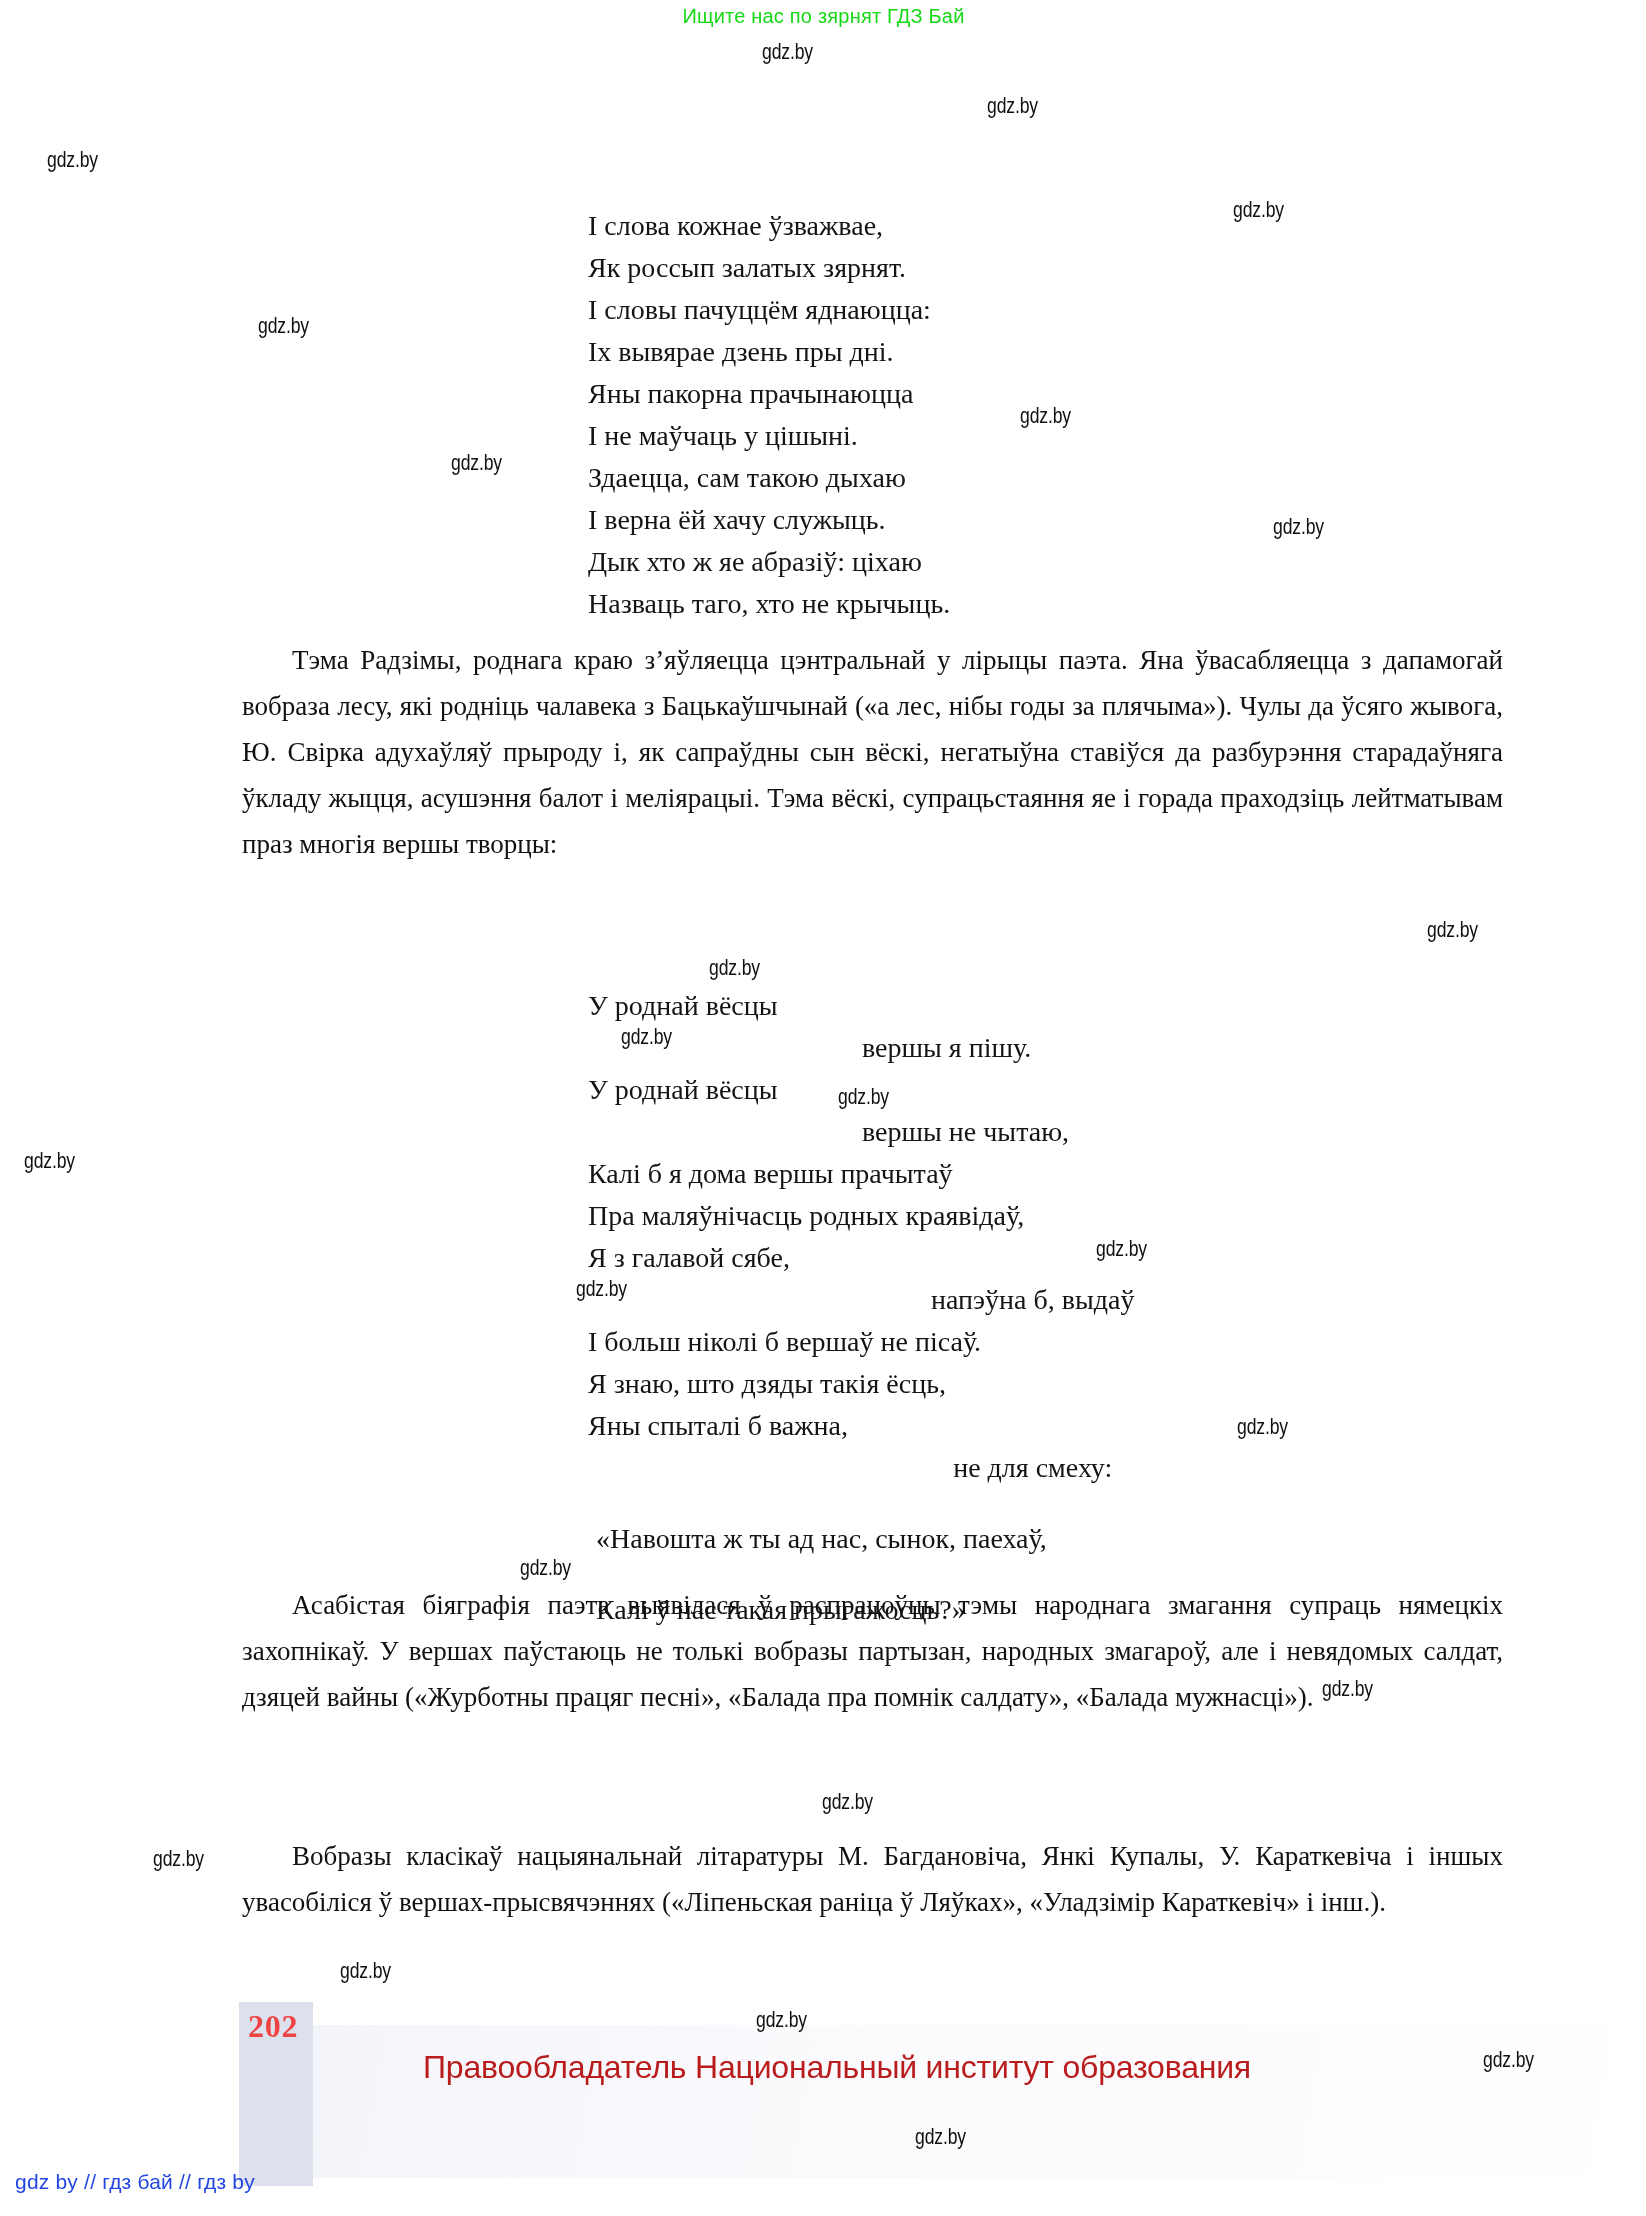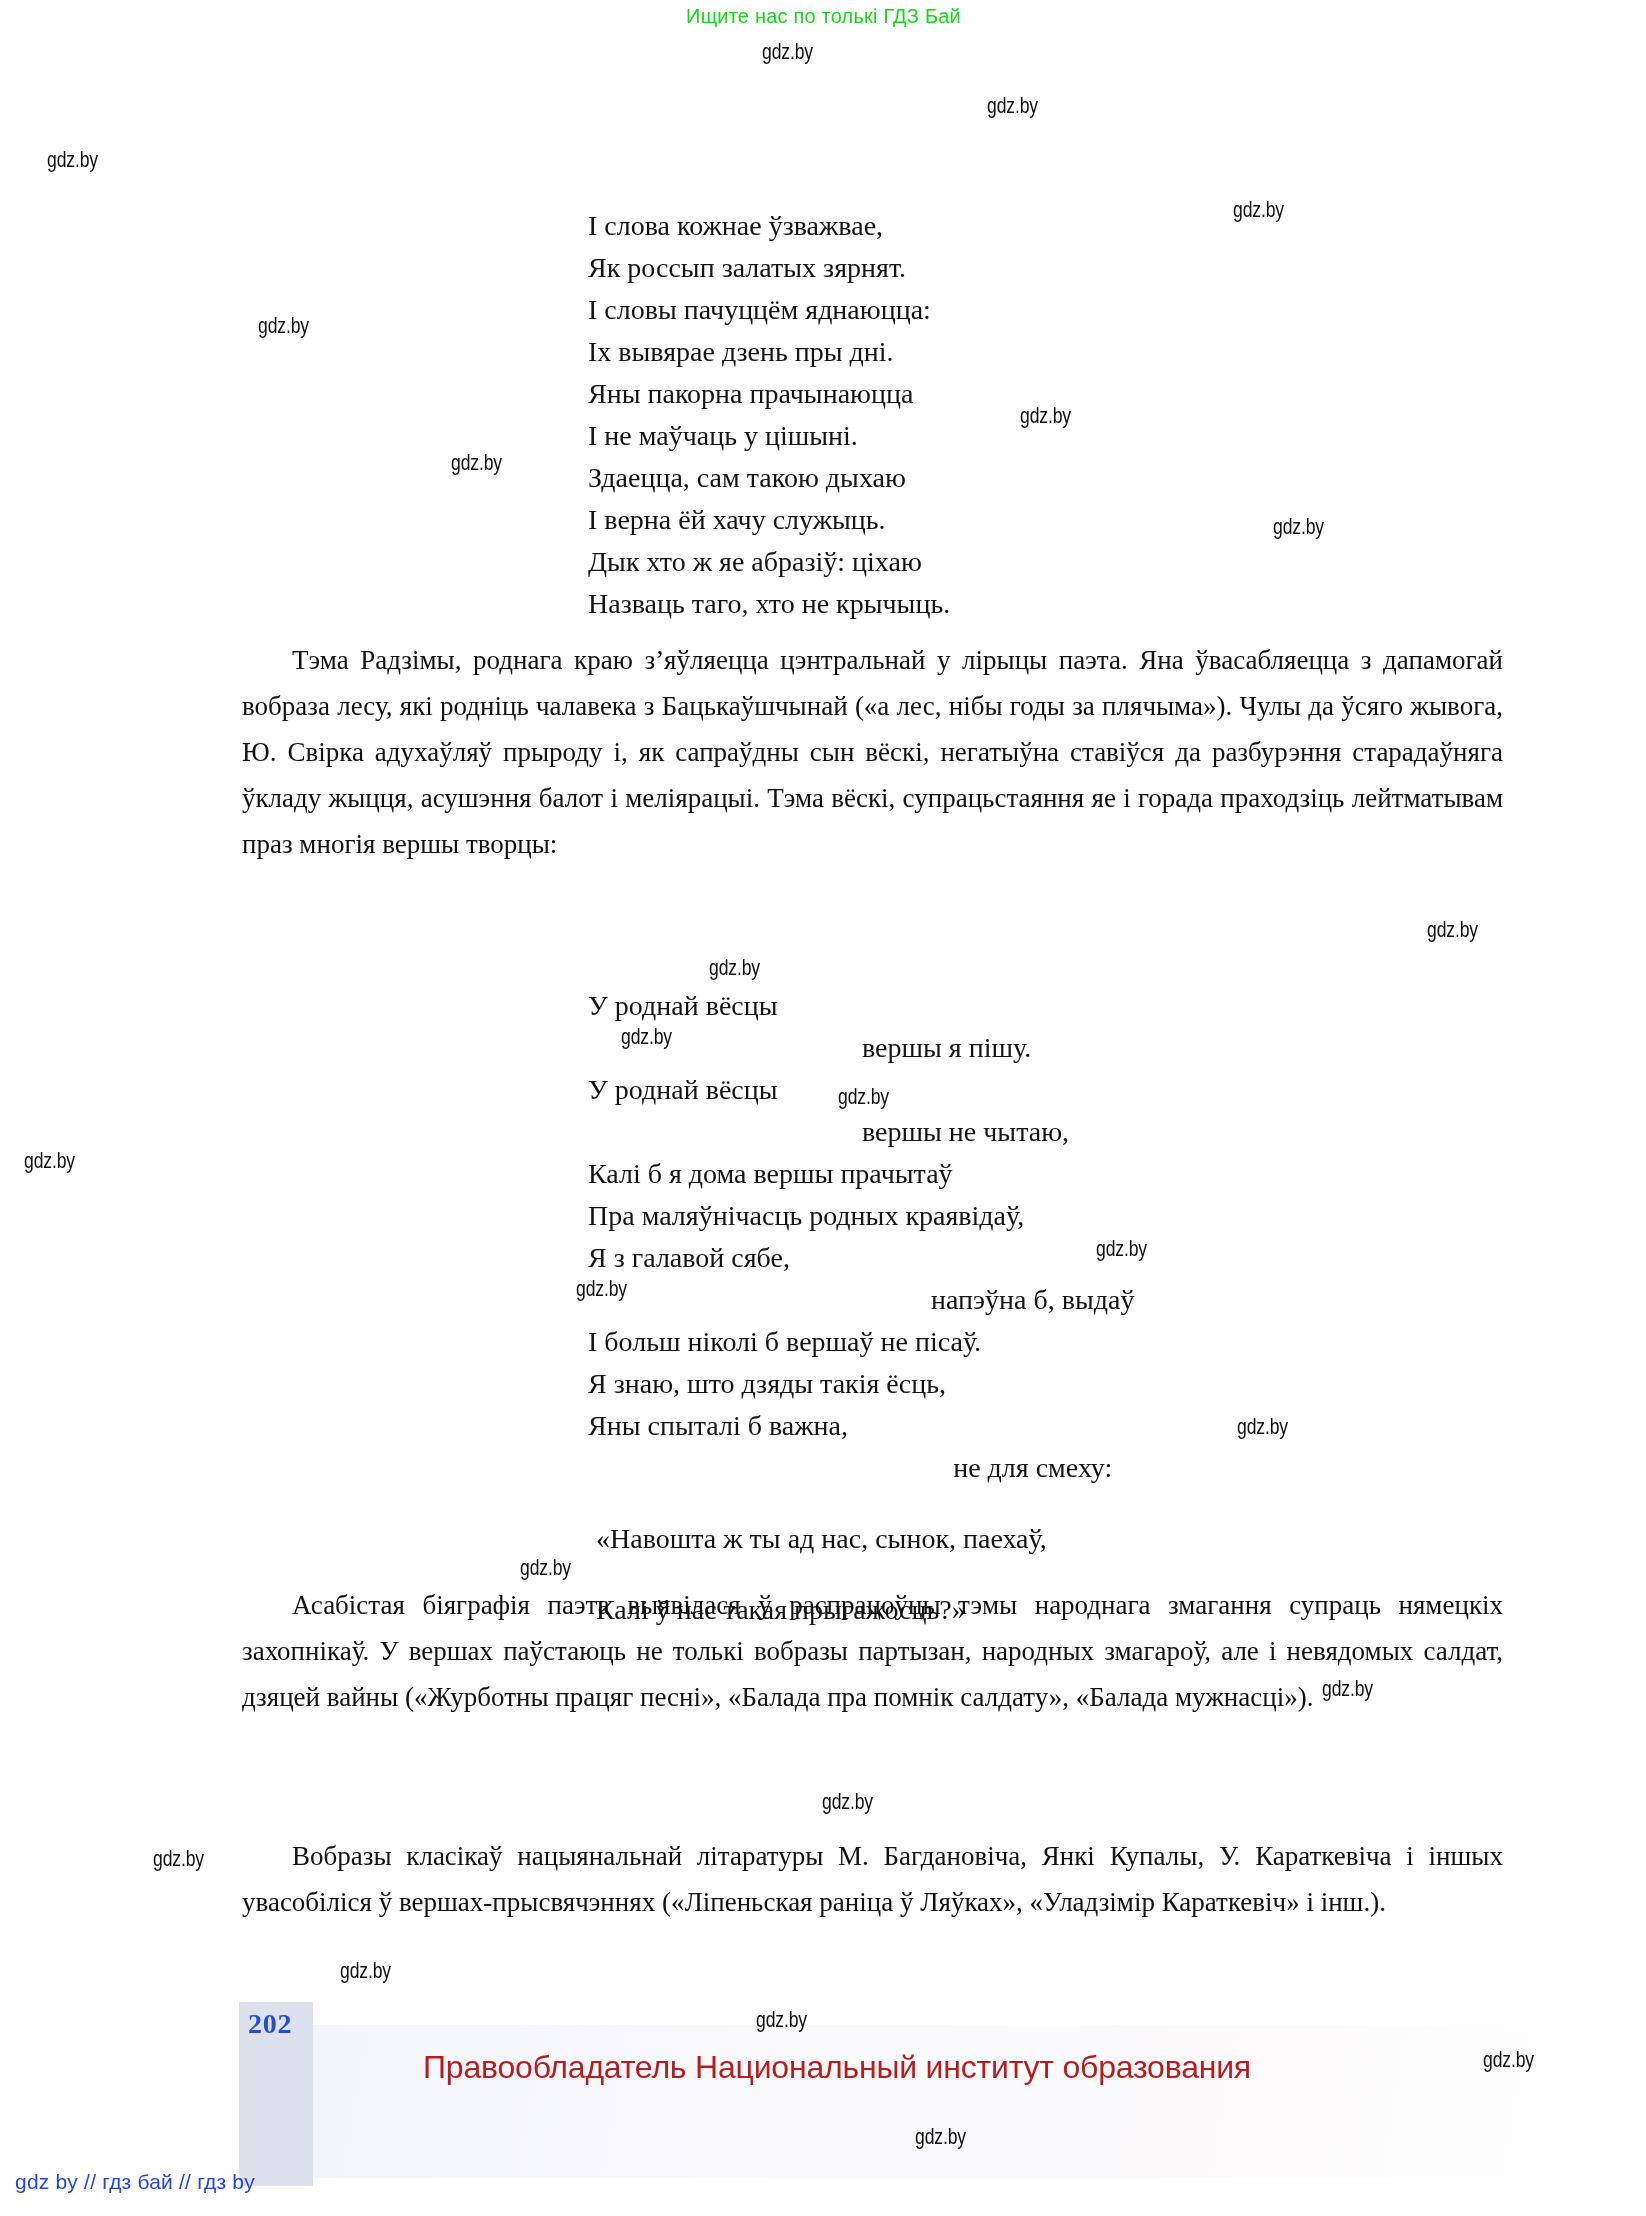--- a/index.html
+++ b/index.html
@@ -53,23 +53,23 @@
     top: 2002px;
     width: 74px;
     height: 184px;
     background: #dde1ed;
   }
   .page-number {
     position: absolute;
     left: 248px;
     top: 2008px;
     font-family: "Liberation Serif", "DejaVu Serif", serif;
-    font-size: 28px;
+    font-size: 32px;
     font-weight: 700;
-    color: #1d4ed8;
+    color: #ef4444;
     letter-spacing: 0.8px;
   }
   .shade-band {
     position: absolute;
     left: 313px;
     top: 2025px;
     width: 1334px;
     height: 153px;
     background: linear-gradient(100deg, #f4f5fa 0%, #fafafd 35%, #fdfbfc 70%, #ffffff 100%);
   }
@@ -131,21 +131,21 @@
   }
   #para-1 { top: 637px; }
   #para-2 { top: 1582px; }
   #para-3 { top: 1833px; }
 </style>
 </head>
 <body>
 
 <div id="page">
 
-  <div class="promo-banner">Ищите нас по толькі ГДЗ Бай</div>
+  <div class="promo-banner">Ищите нас по зярнят ГДЗ Бай</div>
 
   <div class="poem" id="poem-one"><span class="line">І слова кожнае ўзважвае,</span><span class="line">Як россып залатых зярнят.</span><span class="line">І словы пачуццём яднаюцца:</span><span class="line">Іх вывярае дзень пры дні.</span><span class="line">Яны пакорна прачынаюцца</span><span class="line">І не маўчаць у цішыні.</span><span class="line">Здаецца, сам такою дыхаю</span><span class="line">І верна ёй хачу служыць.</span><span class="line">Дык хто ж яе абразіў: ціхаю</span><span class="line">Назваць таго, хто не крычыць.</span></div>
 
   <div class="para" id="para-1">Тэма Радзімы, роднага краю з’яўляецца цэнтральнай у лірыцы паэта. Яна ўвасабляецца з дапамогай вобраза лесу, які родніць чалавека з Бацькаўшчынай («а лес, нібы годы за плячыма»). Чулы да ўсяго жывога, Ю. Свірка адухаўляў прыроду і, як сапраўдны сын вёскі, негатыўна ставіўся да разбурэння старадаўняга ўкладу жыцця, асушэння балот і меліярацыі. Тэма вёскі, супрацьстаяння яе і горада праходзіць лейтматывам праз многія вершы творцы:</div>
 
   <div class="poem" id="poem-two"><span class="line">У роднай вёсцы</span><span class="line ind-right2">вершы я пішу.</span><span class="line">У роднай вёсцы</span><span class="line ind-right2">вершы не чытаю,</span><span class="line">Калі б я дома вершы прачытаў</span><span class="line">Пра маляўнічасць родных краявідаў,</span><span class="line">Я з галавой сябе,</span><span class="line ind-right3">напэўна б, выдаў</span><span class="line">І больш ніколі б вершаў не пісаў.</span><span class="line">Я знаю, што дзяды такія ёсць,</span><span class="line">Яны спыталі б важна,</span><span class="line ind-right3">не для смеху:</span><span class="line ind-small">«Навошта ж ты ад нас, сынок, паехаў,</span><span class="line ind-small">Калі ў нас такая прыгажосць?»</span></div>
 
   <div class="para" id="para-3">Вобразы класікаў нацыянальнай літаратуры М. Багдановіча, Янкі Купалы, У. Караткевіча і іншых увасобіліся ў вершах-прысвячэннях («Ліпеньская раніца ў Ляўках», «Уладзімір Караткевіч» і інш.).</div>
 
   <div class="para" id="para-2">Асабістая біяграфія паэта выявілася ў распрацоўцы тэмы народнага змагання супраць нямецкіх захопнікаў. У вершах паўстаюць не толькі вобразы партызан, народных змагароў, але і невядомых салдат, дзяцей вайны («Журботны працяг песні», «Балада пра помнік салдату», «Балада мужнасці»).</div>

